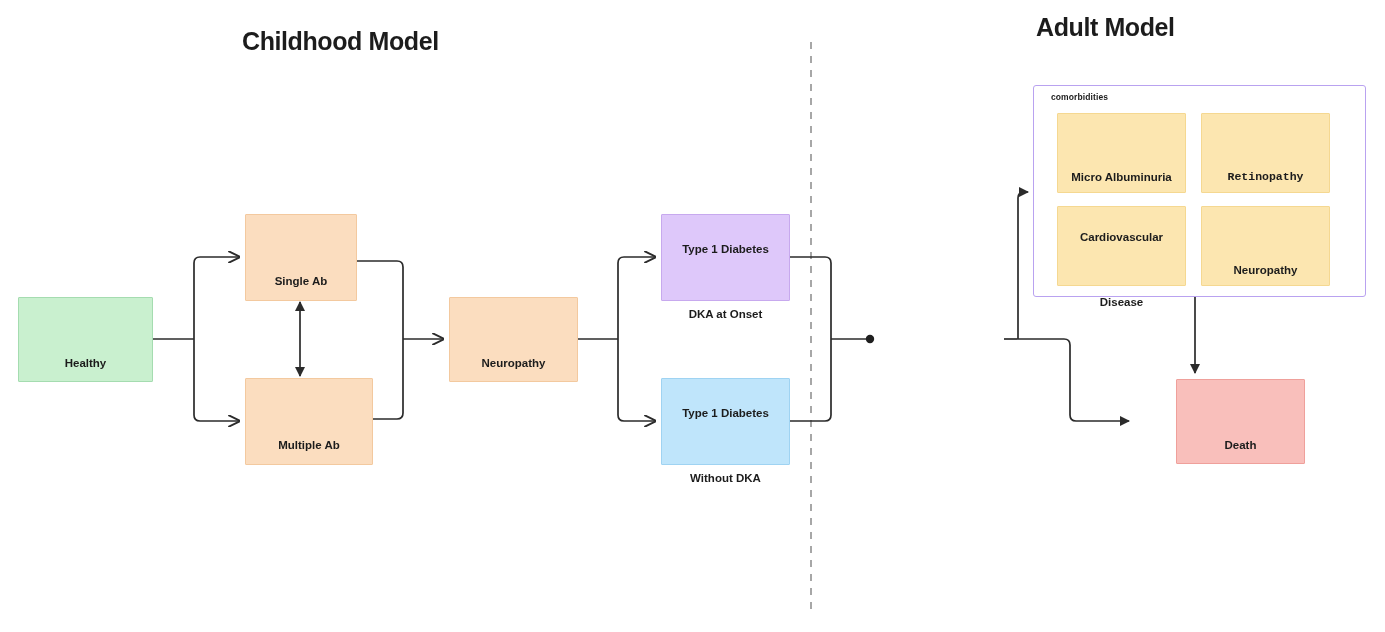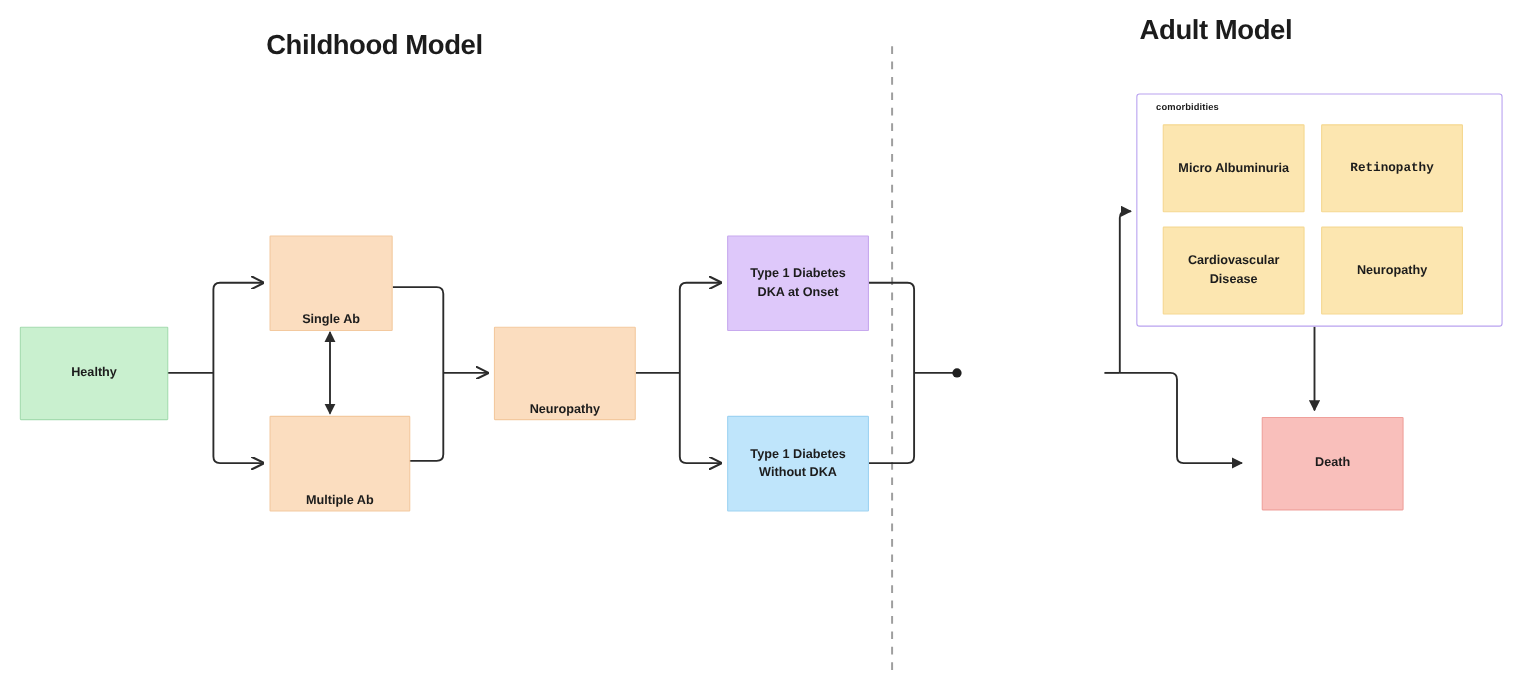--- a/index.html
+++ b/index.html
@@ -53,23 +53,23 @@
     justify-content: center;
     text-align: center;
     font-size: 11.5px;
     font-weight: bold;
     color: #1c1c1c;
     line-height: 1.45;
     border-width: 1px;
     border-style: solid;
     border-radius: 1px;
   }
-  .node span { display: block; }
+  .node span { display: block; margin-top: 48px; }
   .n-green  { background: #C9F0CF; border-color: #A5DCB0; }
-  .n-orange { background: #FBDDBF; border-color: #F3C99F; align-items: flex-end; }
+  .n-orange { background: #FBDDBF; border-color: #F3C99F; }
   .n-purple { background: #DEC8FA; border-color: #C7A9EE; }
   .n-blue   { background: #BFE5FB; border-color: #9FD3F2; }
   .n-red    { background: #F9BFBB; border-color: #EFA09B; }
   .n-yellow { background: #FCE6B0; border-color: #F5D891; }
 
   #group-comorbidities {
     position: absolute;
     left: 1033px;
     top: 85px;
     width: 333px;
@@ -179,21 +179,21 @@
   </div>
 
   <div class="node n-blue" id="node-t1d-nodka" style="left:661px; top:378px; width:129px; height:87px;">
     <div>
       <span>Type 1 Diabetes</span>
       <span>Without DKA</span>
     </div>
   </div>
 
 
-  <div class="node n-red" id="node-death" style="left:1147px; top:379px; width:129px; height:85px;">
+  <div class="node n-red" id="node-death" style="left:1176px; top:379px; width:129px; height:85px;">
     <span>Death</span>
   </div>
 
   <div id="group-comorbidities"></div>
   <div id="group-comorbidities-label">comorbidities</div>
 
   <div class="node n-yellow" id="node-micro-albuminuria" style="left:1057px; top:113px; width:129px; height:80px;">
     <span>Micro Albuminuria</span>
   </div>
 

